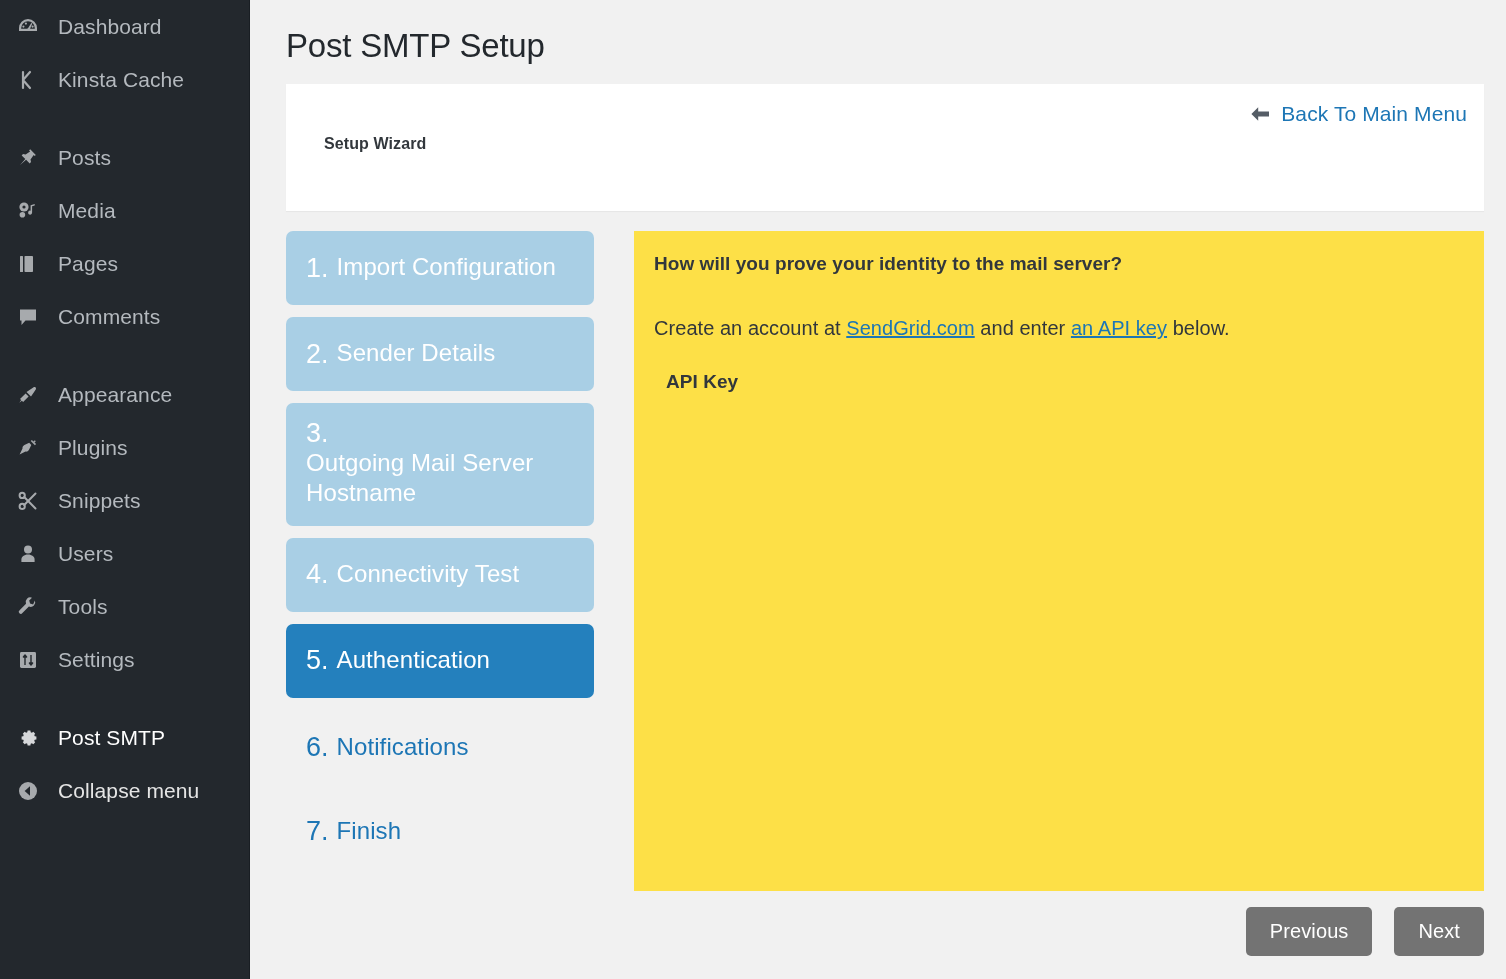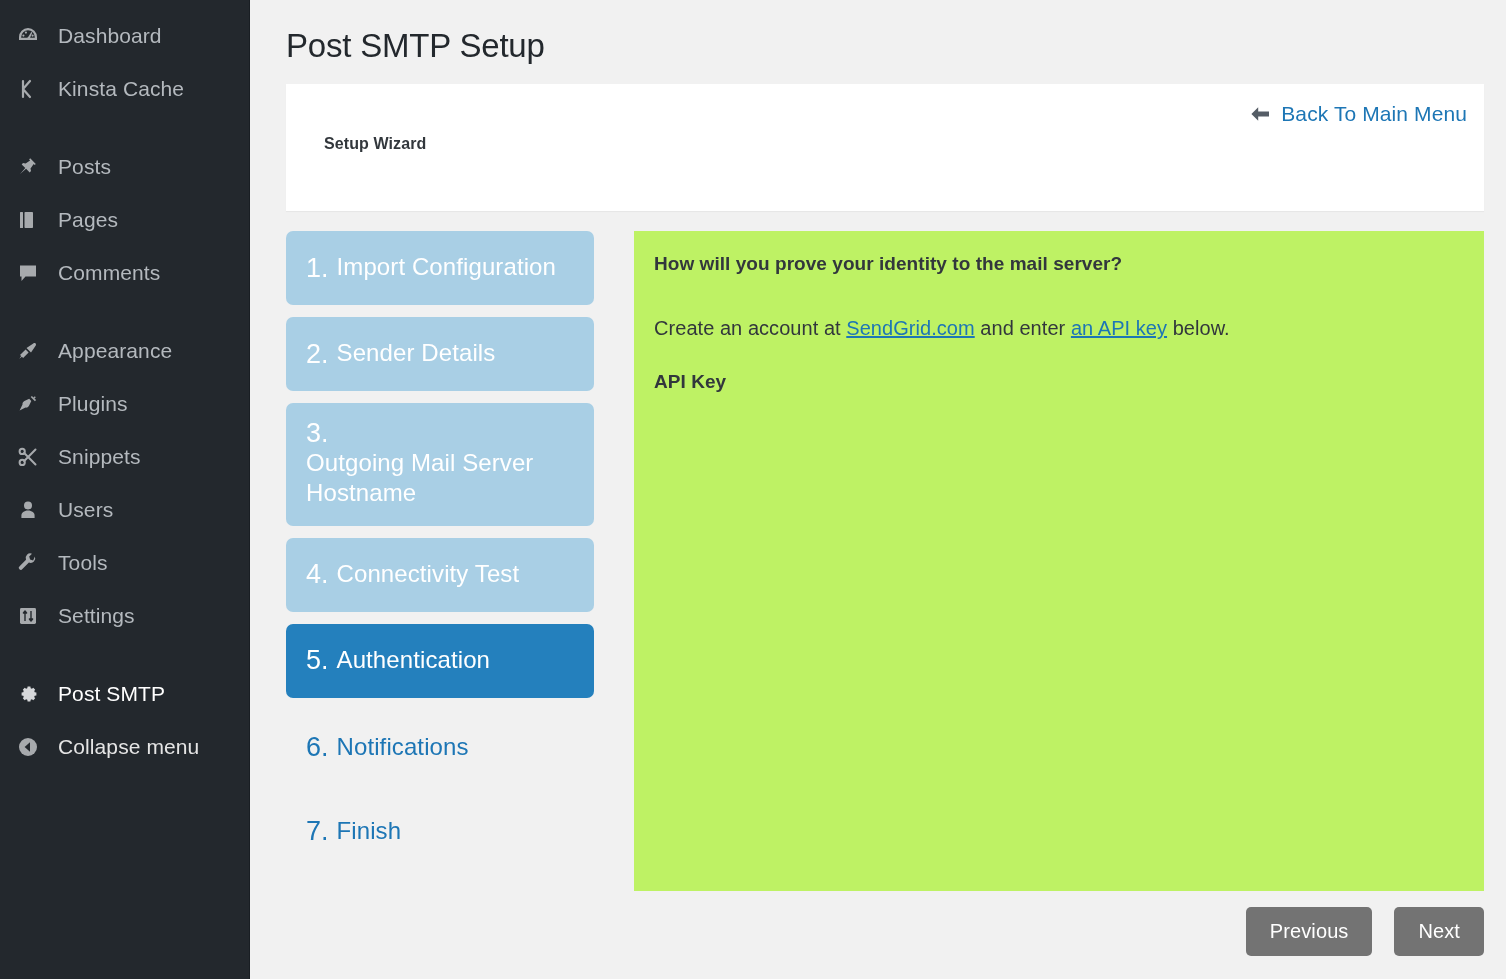--- a/index.html
+++ b/index.html
@@ -21,21 +21,20 @@
     display: flex;
     width: 1506px;
     height: 979px;
   }
 
   
   .sidebar {
     width: 250px;
     min-width: 250px;
     background: #23282d;
-    padding-top: 9px;
     border-right: 1px solid #191e23;
     position: relative;
   }
 
   .menu-item {
     display: flex;
     align-items: center;
     height: 53px;
     padding-left: 11px;
     cursor: pointer;
@@ -170,21 +169,21 @@
   .step-label {
     font-size: 24px;
     font-weight: 400;
     line-height: 1.28;
     letter-spacing: 0.1px;
   }
 
   
   .content-panel {
     flex: 1;
-    background: #bef264;
+    background: #fde047;
     padding: 22px 24px 30px 20px;
     min-height: 660px;
   }
 
   .content-heading {
     font-size: 19px;
     font-weight: 700;
     color: #32373c;
     margin-bottom: 42px;
     letter-spacing: 0.05px;
@@ -202,20 +201,21 @@
     cursor: pointer;
     text-align: right;
   }
 
   .field-label {
     font-size: 19px;
     font-weight: 700;
     color: #32373c;
     margin-bottom: 12px;
     letter-spacing: 0.05px;
+    margin-left: 12px;
   }
 
   .api-input {
     width: 694px;
     height: 40px;
     border: 1px solid #dddddd;
     background: #ffffff;
     border-radius: 2px;
     padding: 0 12px;
     font-size: 20px;
@@ -281,20 +281,32 @@
 
     <div class="menu-item">
       <span class="menu-icon">
         <svg width="24" height="24" viewBox="0 0 24 24" fill="currentColor">
           <path d="M14.2 3.3l-1.1 1.1 1 1-4.5 3.2-2.6-.5-1.3 1.3 3.6 3.6-5.2 6 6-5.2 3.6 3.6 1.3-1.3-.5-2.6 3.2-4.5 1 1 1.1-1.1-5.6-5.6z"></path>
         </svg>
       </span>
       <span>Posts</span>
     </div>
 
+    <div class="menu-item">
+      <span class="menu-icon">
+        <svg width="24" height="24" viewBox="0 0 24 24" fill="currentColor">
+          <path d="M4 4h10v10H4z" opacity="0"></path>
+          <circle cx="8" cy="8" r="4.6"></circle>
+          <circle cx="8" cy="8" r="1.6" fill="#23282d"></circle>
+          <path d="M14.6 4.6v7.1a2 2 0 10 1.5 1.9V7.3l2.6-.8V5l-4.1 1.2z"></path>
+          <circle cx="6.4" cy="15.8" r="2.8"></circle>
+        </svg>
+      </span>
+      <span>Media</span>
+    </div>
 
     <div class="menu-item">
       <span class="menu-icon">
         <svg width="24" height="24" viewBox="0 0 24 24" fill="currentColor">
           <rect x="4" y="4" width="3" height="16" rx="0.5"></rect>
           <rect x="8.5" y="4" width="8.5" height="16" rx="0.8"></rect>
         </svg>
       </span>
       <span>Pages</span>
     </div>

